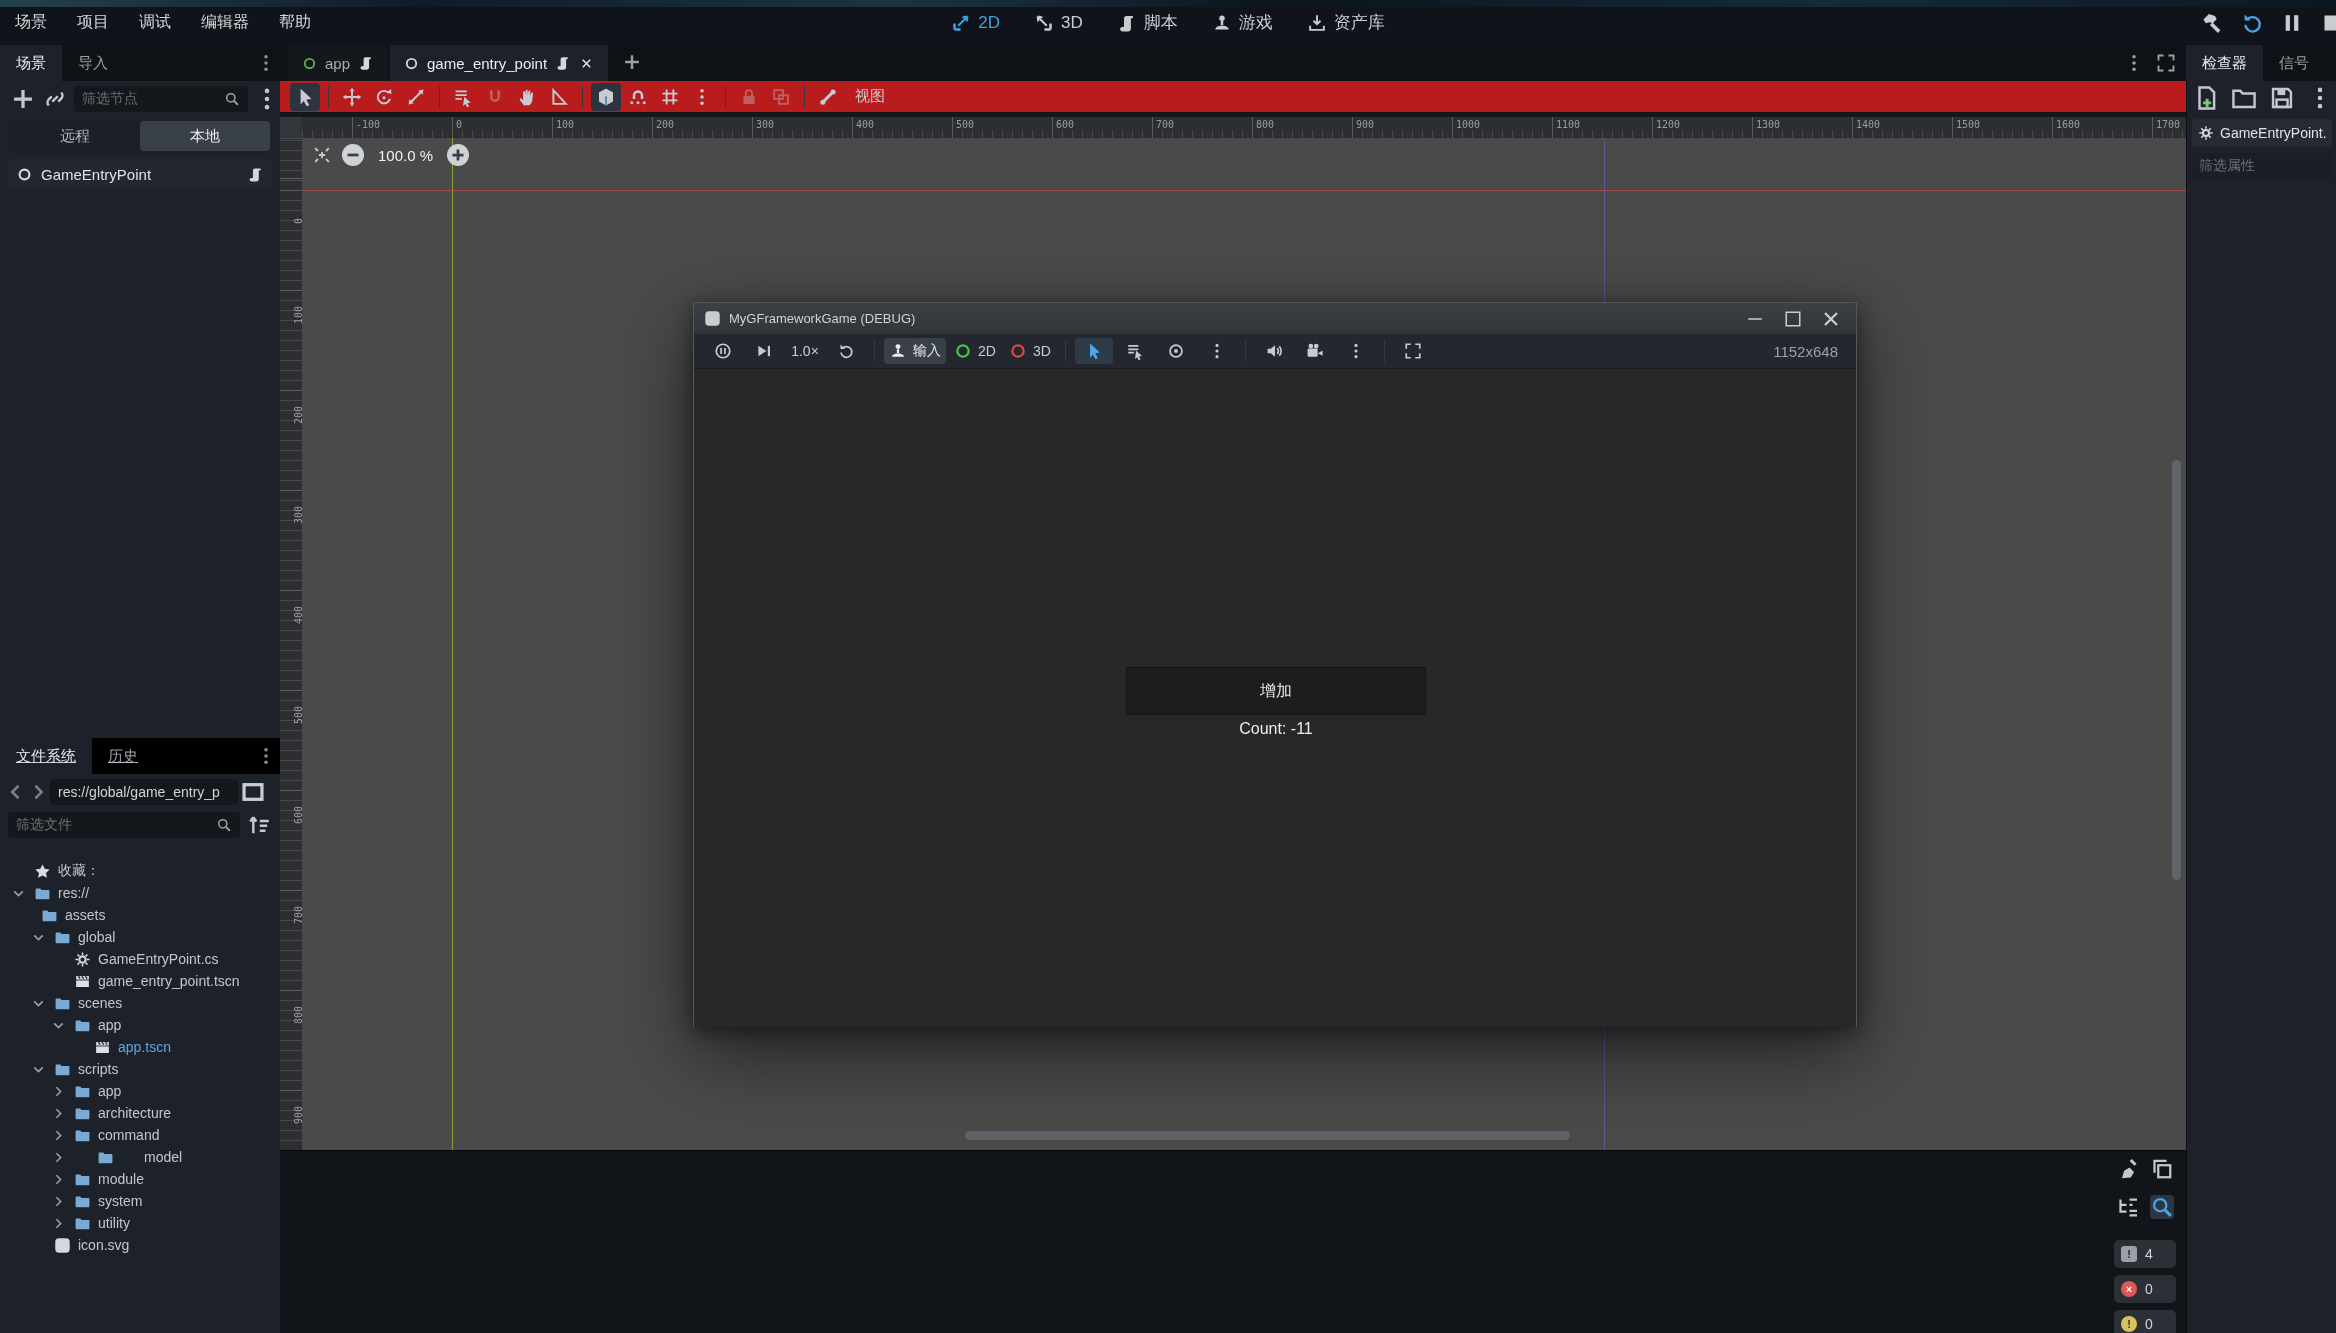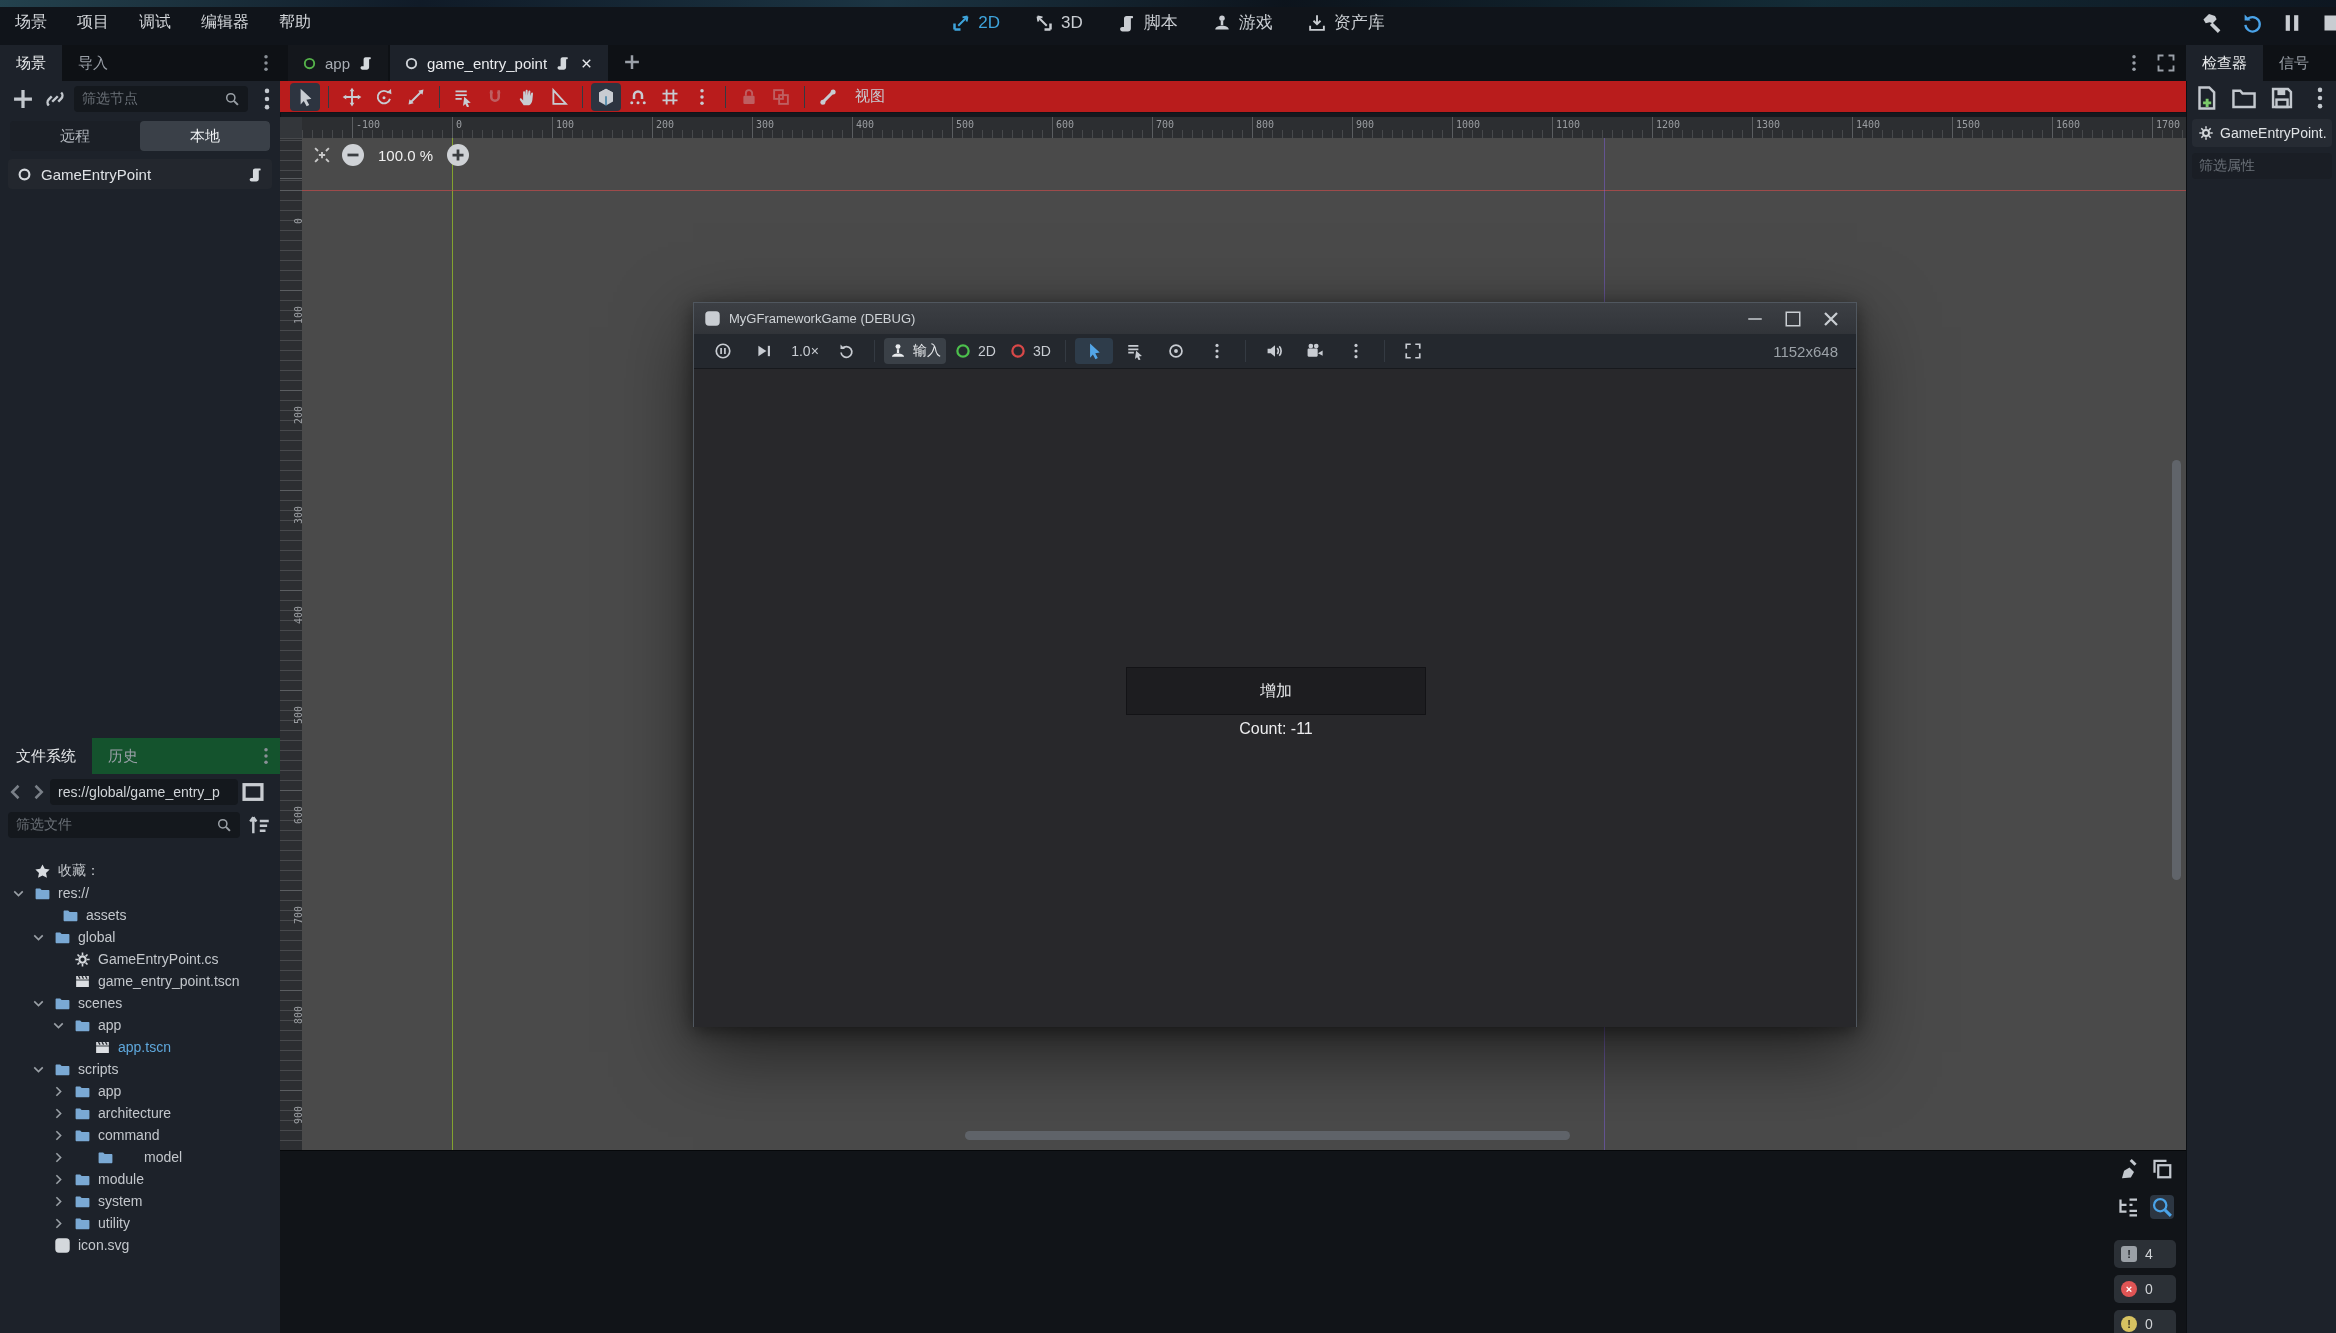--- a/index.html
+++ b/index.html
@@ -47,21 +47,21 @@
   .tool-ic{color:#c3c8ce;display:flex;align-items:center;justify-content:center;width:26px;height:26px;}
   .filter-box{display:flex;align-items:center;background:#14181d;border-radius:4px;height:26px;padding:0 8px;color:#6b7178;font-size:14px;}
   .filter-box .ph{flex:1;overflow:hidden;white-space:nowrap;}
   .filter-box .ic{width:16px;height:16px;color:#9aa0a6;}
   #remote-local{position:absolute;left:10px;top:40px;width:260px;height:30px;display:flex;background:#1b1f26;border-radius:4px;overflow:hidden;}
   #remote-local .half{flex:1;display:flex;align-items:center;justify-content:center;font-size:15px;color:#b0b5bc;}
   #remote-local .half.active{background:#3a4048;color:#eef0f2;border-radius:4px;}
   #root-node-row{position:absolute;left:8px;top:78px;width:264px;height:30px;background:#23272e;border-radius:4px;display:flex;align-items:center;gap:8px;padding:0 8px;box-sizing:border-box;}
   #root-node-row .lbl{flex:1;font-size:15px;color:#dfe2e6;}
   
-  #fs-tabs-row{left:0;top:738px;width:280px;height:52px;background:#14532d;}
+  #fs-tabs-row{left:0;top:738px;width:280px;height:52px;background:#000000;text-decoration:underline;}
   #fs-dock{left:0;top:774px;width:280px;height:559px;background:#1d222a;border-right:1px solid #0c0f13;}
   #fs-nav{position:absolute;left:0;top:2px;width:280px;height:32px;display:flex;align-items:center;gap:2px;padding-left:6px;box-sizing:border-box;}
   .nav-arrow{width:20px;height:24px;display:flex;align-items:center;justify-content:center;color:#7a8088;}
   #fs-path{width:172px;height:26px;background:#14181d;border-radius:4px;border:none;color:#d0d4d8;font-size:14px;padding:0 8px;font-family:"Liberation Sans",sans-serif;}
   #fs-filter-row{position:absolute;left:0;top:36px;width:280px;height:30px;display:flex;align-items:center;gap:6px;padding-left:8px;box-sizing:border-box;}
   #fs-tree{position:absolute;left:0;top:72px;width:280px;bottom:0;overflow:hidden;}
   .tree-row{position:relative;height:22px;display:flex;align-items:center;font-size:14px;color:#c3c7cc;}
   .tree-row .chev{width:14px;height:14px;color:#9aa0a6;display:flex;align-items:center;justify-content:center;flex:0 0 auto;}
   .tree-row .ic{width:17px;height:17px;margin-right:7px;}
   .tree-row .folder{color:#7aa9d4;}
@@ -419,21 +419,21 @@
               <path d="M4 6l4 4 4-4" class="s15"></path>
             </svg>
           </span>
           <span class="ic folder">
             <svg viewBox="0 0 16 16">
               <path d="M1.5 4.1c0-.5.4-.9.9-.9h3.4l1.4 1.6h6.4c.5 0 .9.4.9.9v6.7c0 .5-.4.9-.9.9H2.4c-.5 0-.9-.4-.9-.9z"></path>
             </svg>
           </span>
           <span>res://</span>
         </div>
-        <div class="tree-row" style="padding-left: 38px;">
+        <div class="tree-row" style="padding-left: 17px;">
           <span class="chev ic"></span>
           <span class="ic folder">
             <svg viewBox="0 0 16 16">
               <path d="M1.5 4.1c0-.5.4-.9.9-.9h3.4l1.4 1.6h6.4c.5 0 .9.4.9.9v6.7c0 .5-.4.9-.9.9H2.4c-.5 0-.9-.4-.9-.9z"></path>
             </svg>
           </span>
           <span>assets</span>
         </div>
         <div class="tree-row" style="padding-left: 30px;">
           <span class="chev ic">

